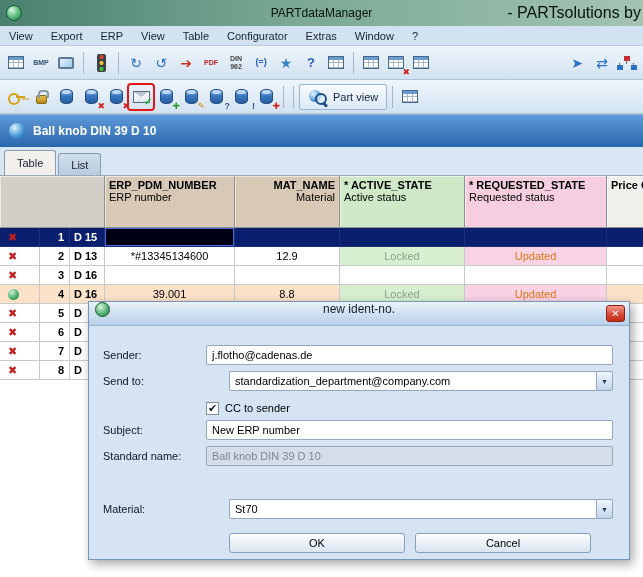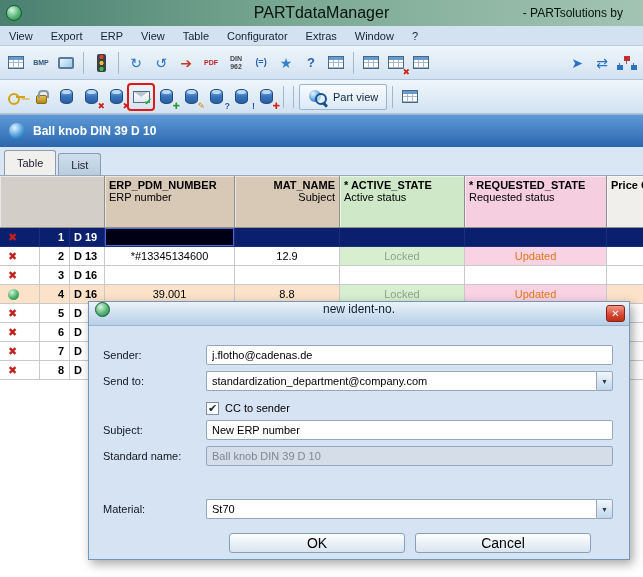--- a/index.html
+++ b/index.html
@@ -5,22 +5,22 @@
   *{margin:0;padding:0;box-sizing:border-box;}
   html,body{width:643px;height:577px;}
   body{font-family:"Liberation Sans","DejaVu Sans",sans-serif;font-size:11px;color:#000;background:#fff;position:relative;overflow:hidden;}
 
   
   .titlebar{position:absolute;left:0;top:0;width:643px;height:26px;
     background:linear-gradient(90deg,var(--titlebar-left),var(--titlebar-mid) 45%,var(--titlebar-right));
     display:flex;align-items:center;}
   .win-icon{width:16px;height:16px;margin-left:6px;border-radius:50%;
     background:radial-gradient(circle at 35% 30%,#d6f5e0,#57b576 55%,#1e7a40);border:1px solid #155c30;}
-  .win-title{position:absolute;left:50%;transform:translateX(-50%);font-size:16px;color:#07130e;}
-  .win-suffix{position:absolute;right:20px;font-size:12px;color:#07130e;white-space:nowrap;}
+  .win-title{position:absolute;left:50%;transform:translateX(-50%);font-size:12px;color:#07130e;}
+  .win-suffix{position:absolute;right:2px;font-size:16px;color:#07130e;white-space:nowrap;}
 
   
   .menubar{position:absolute;top:26px;left:0;width:643px;height:20px;background:#d2e2f1;
     border-bottom:1px solid #b9cce0;display:flex;align-items:center;}
   .menu-item{padding:2px 9px;color:#16222e;}
 
   
   .toolbar{position:absolute;left:0;width:643px;height:34px;
     background:linear-gradient(180deg,#eff6fc,#d2e2f1);border-bottom:1px solid #b0c4d8;
     display:flex;align-items:center;padding:0 4px;gap:1px;}
@@ -122,32 +122,32 @@
     background:radial-gradient(circle at 35% 30%,#d6f5e0,#57b576 55%,#1e7a40);border:1px solid #155c30;}
   .dlg-title{position:absolute;left:50%;transform:translateX(-50%);font-size:12px;color:#102030;}
   .dlg-close{position:absolute;right:4px;top:3px;width:19px;height:17px;border:1px solid #8a2014;border-radius:3px;
     background:linear-gradient(180deg,#f2958a,#d8442e 60%,#c03018);color:#fff;font-weight:bold;font-size:10px;
     display:flex;align-items:center;justify-content:center;}
   .dlg-row{position:absolute;left:14px;width:510px;height:20px;display:flex;align-items:center;}
   .dlg-label{width:103px;flex:none;color:#101820;}
   .dlg-input{flex:1;height:20px;border:1px solid #93a8bd;border-radius:2px;padding:0 5px;
     font-family:"Liberation Sans","DejaVu Sans",sans-serif;font-size:11px;background:#fff;color:#000;min-width:0;}
   .dlg-input.disabled{background:#d5dde8;color:#7c8796;}
-  .combo{flex:1;display:flex;height:20px;min-width:0;}
+  .combo{flex:1;display:flex;height:20px;min-width:0;margin-left:23px;}
   .combo .dlg-input{border-radius:2px 0 0 2px;border-right:none;}
   .combo-btn{width:17px;height:20px;flex:none;border:1px solid #93a8bd;border-radius:0 2px 2px 0;
     background:linear-gradient(180deg,#f0f6fc,#c2d6ea);display:flex;align-items:center;justify-content:center;}
   .combo-arrow{font-size:7px;color:#223a50;line-height:1;}
   .checkbox{width:13px;height:13px;flex:none;border:1px solid #8090a0;background:#fff;margin-left:103px;
     display:flex;align-items:center;justify-content:center;}
   .checkmark{font-size:11px;line-height:1;color:#102030;}
   .cb-label{margin-left:6px;}
   .dlg-btn{position:absolute;width:176px;height:20px;border:1px solid #85a0bd;border-radius:3px;
     background:linear-gradient(180deg,#fefefe,#d8e4f0);font-family:"Liberation Sans","DejaVu Sans",sans-serif;
-    font-size:14px;color:#000;}
+    font-size:11px;color:#000;}
   .btn-ok{left:140px;top:231px;}
   .btn-cancel{left:326px;top:231px;}
 </style>
 </head>
 <body>
 
 <div class="titlebar">
   <span class="win-icon"></span>
   <span class="win-title">PARTdataManager</span>
   <span class="win-suffix">- PARTsolutions by</span>
@@ -297,42 +297,42 @@
 
 <div class="table-area">
   <div class="t-head">
       <div class="t-cell-head corner" style="width: 105px;"></div>
       <div class="t-cell-head" style="width: 130px; background: rgb(215, 201, 182);">
         <div class="head-title">ERP_PDM_NUMBER</div>
         <div class="head-sub">ERP number</div>
       </div>
       <div class="t-cell-head" style="width: 105px; background: rgb(215, 201, 182); text-align: right;">
         <div class="head-title">MAT_NAME</div>
-        <div class="head-sub">Subject</div>
+        <div class="head-sub">Material</div>
       </div>
       <div class="t-cell-head" style="width: 125px; background: rgb(207, 232, 200);">
         <div class="head-title">* ACTIVE_STATE</div>
         <div class="head-sub">Active status</div>
       </div>
       <div class="t-cell-head" style="width: 142px; background: rgb(245, 207, 224);">
         <div class="head-title">* REQUESTED_STATE</div>
         <div class="head-sub">Requested status</div>
       </div>
       <div class="t-cell-head" style="width: 100px; background: rgb(240, 239, 236);">
         <div class="head-title">Price G</div>
         <div class="head-sub"></div>
       </div>
     </div>
   <div class="t-body">
       <div class="t-row selected">
         <div class="t-cell c-icon">
           <span class="row-x">✖</span>
         </div>
         <div class="t-cell c-num">1</div>
-        <div class="t-cell c-var">D 19</div>
+        <div class="t-cell c-var">D 15</div>
         <div class="t-cell c-data cell-focus" style="width: 130px;"></div>
         <div class="t-cell c-data" style="width: 105px;"></div>
         <div class="t-cell c-data" style="width: 125px;"></div>
         <div class="t-cell c-data" style="width: 142px;"></div>
         <div class="t-cell c-data" style="width: 100px;"></div>
       </div>
       <div class="t-row">
         <div class="t-cell c-icon">
           <span class="row-x">✖</span>
         </div>

